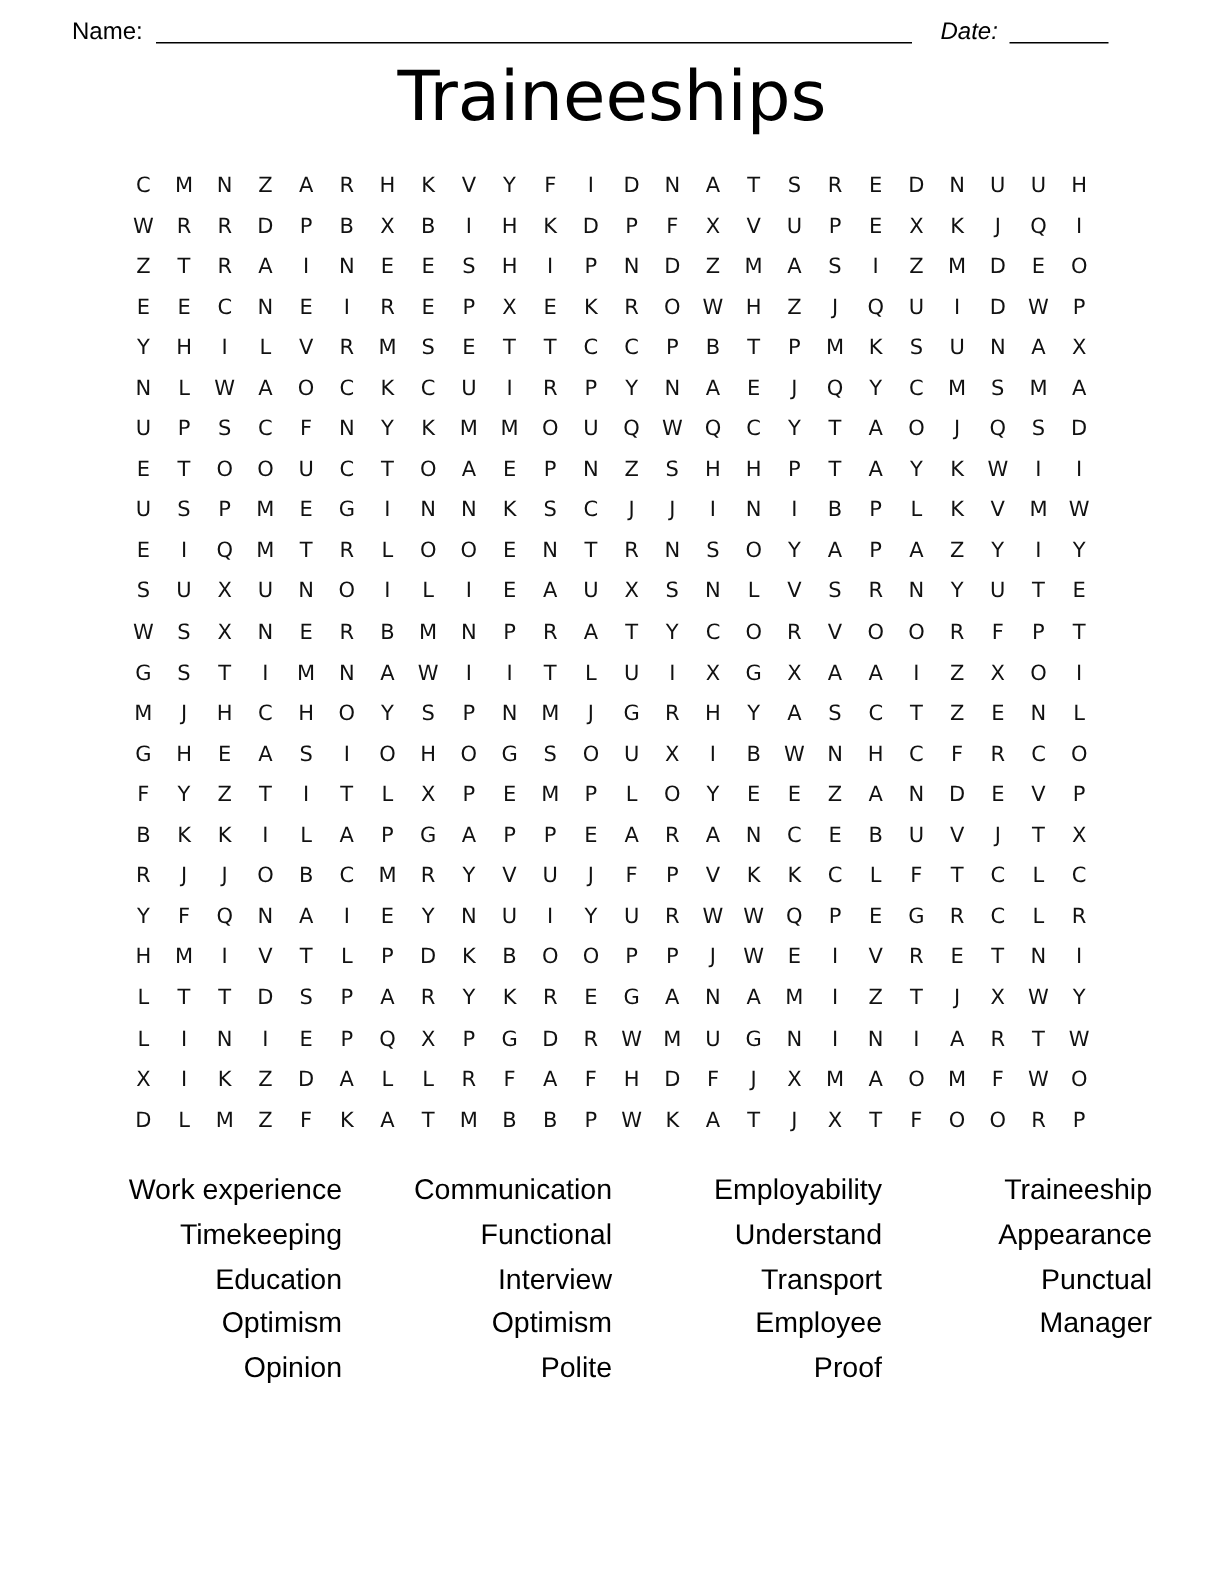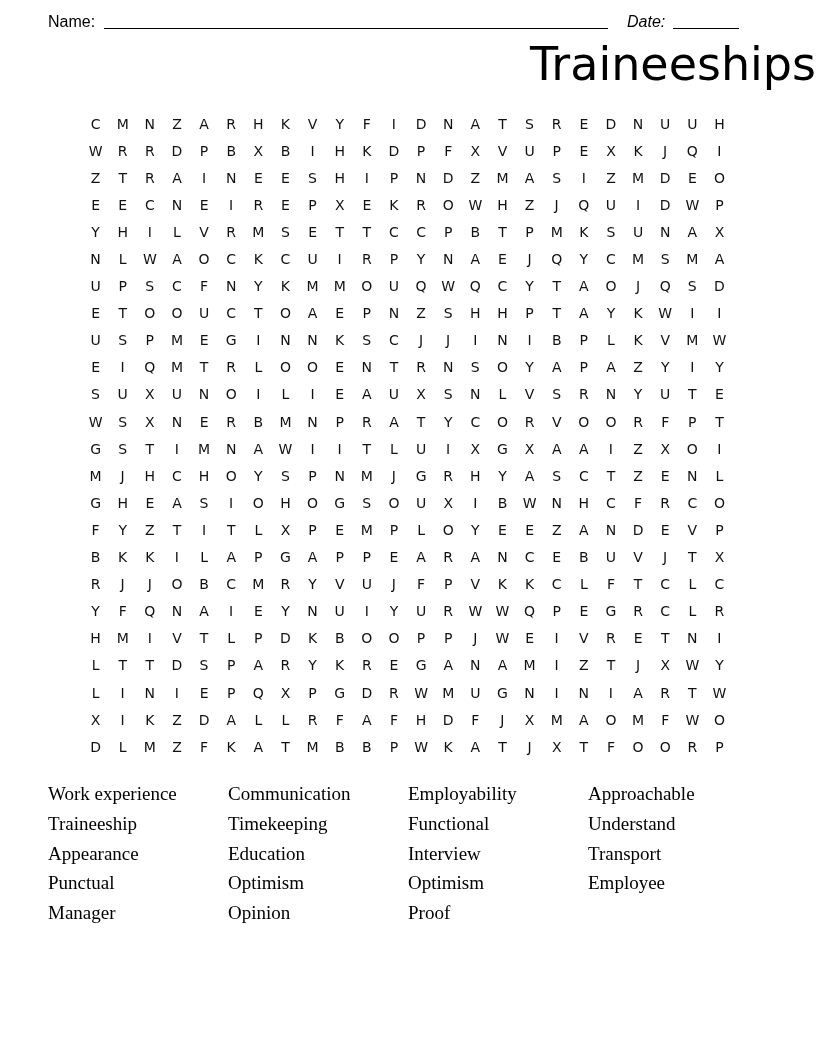--- a/index.html
+++ b/index.html
@@ -15,21 +15,21 @@
     .header .name-line {
       position: absolute; left: 56px; top: 15px; width: 504px; height: 0;
       border-bottom: 1px solid #000;
     }
     .header .date-label { position: absolute; left: 579px; top: 0; font-style: italic; }
     .header .date-line {
       position: absolute; left: 625px; top: 15px; width: 66px; height: 0;
       border-bottom: 1px solid #000;
     }
     .title {
-      position: absolute; top: 34px; left: 0; width: 816px; text-align: right;
+      position: absolute; top: 34px; left: 0; width: 816px; text-align: center;
       font-family: "DejaVu Sans", sans-serif; font-size: 46px; line-height: 60px;
       letter-spacing: 0px;
     }
     .grid {
       position: absolute; left: 82px; top: 110px;
       display: grid;
       grid-template-columns: repeat(24, 27.13px);
       grid-auto-rows: 27.1px;
     }
     .cell {
@@ -37,22 +37,22 @@
       font-family: "DejaVu Sans", sans-serif; font-size: 14px; color: #111;
     }
     .words {
       position: absolute; left: 48px; top: 779px;
       display: grid;
       grid-template-columns: 180px 180px 180px 180px;
       grid-auto-rows: 29.8px;
       grid-auto-flow: row;
     }
     .word {
-      font-family: Liberation Serif, serif; font-size: 19px; line-height: 29px;
-      white-space: nowrap; color: #000;
+      font-family: Liberation Sans, sans-serif; font-size: 19px; line-height: 29px;
+      white-space: nowrap; color: #000; text-align: right;
     }
   </style>
 </head>
 <body>
 
 <div class="header">
   <span class="name-label">Name:</span>
   <span class="name-line"></span>
   <span class="date-label">Date:</span>
   <span class="date-line"></span>
@@ -636,29 +636,29 @@
     <span class="cell">O</span>
     <span class="cell">O</span>
     <span class="cell">R</span>
     <span class="cell">P</span>
   </div>
 
 <div class="words" id="words">
     <div class="word">Work experience</div>
     <div class="word">Communication</div>
     <div class="word">Employability</div>
-    <div class="word">Approachable</div>
     <div class="word">Traineeship</div>
     <div class="word">Timekeeping</div>
     <div class="word">Functional</div>
     <div class="word">Understand</div>
     <div class="word">Appearance</div>
     <div class="word">Education</div>
     <div class="word">Interview</div>
     <div class="word">Transport</div>
     <div class="word">Punctual</div>
     <div class="word">Optimism</div>
     <div class="word">Optimism</div>
     <div class="word">Employee</div>
     <div class="word">Manager</div>
     <div class="word">Opinion</div>
+    <div class="word">Polite</div>
     <div class="word">Proof</div>
   </div>
 
 </body></html>

